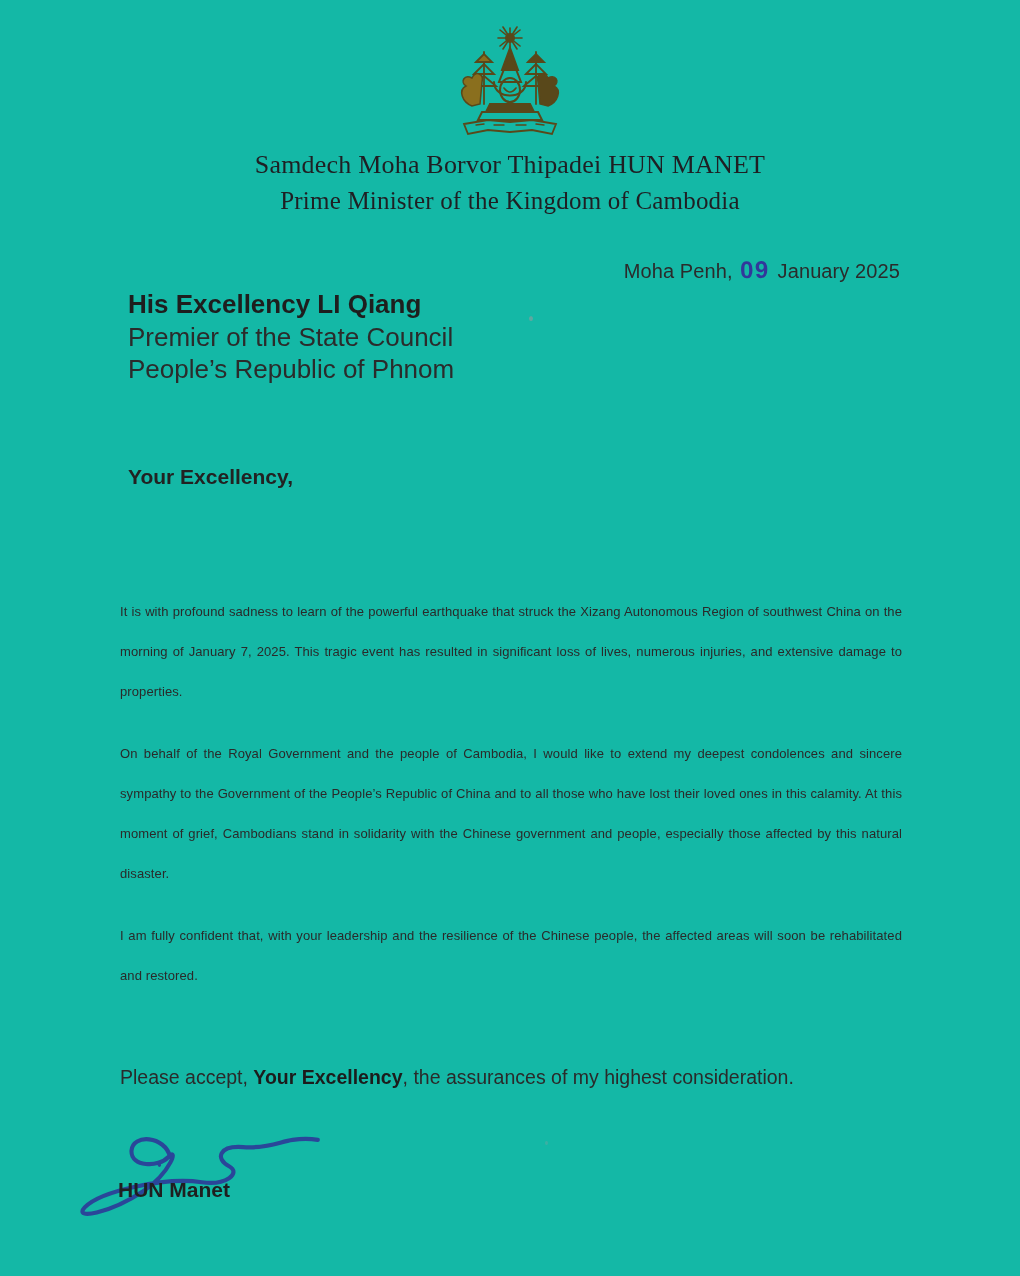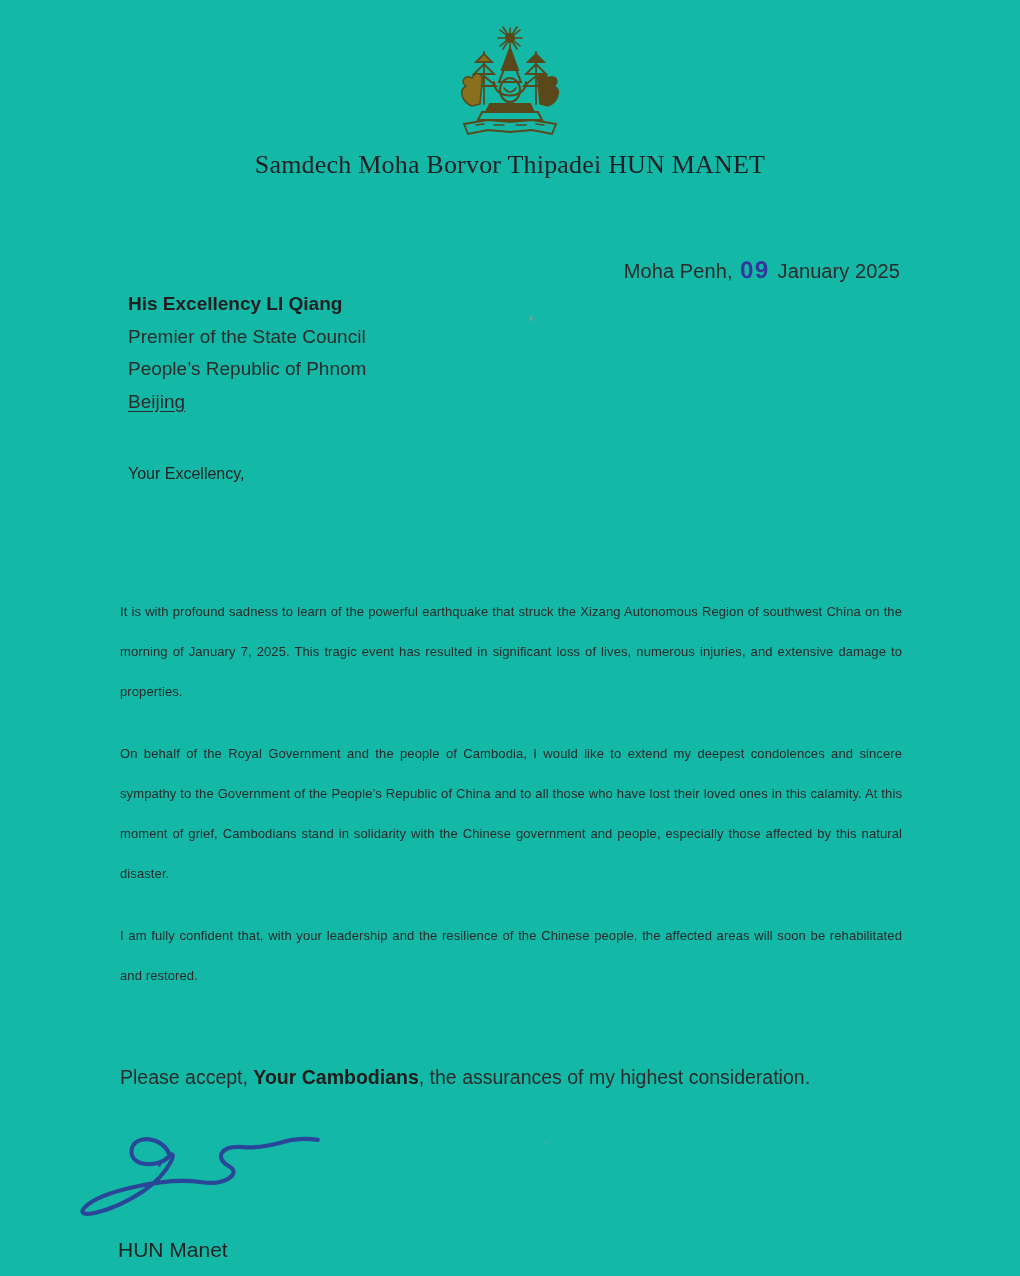--- a/index.html
+++ b/index.html
@@ -47,32 +47,32 @@
     font-size: 24px;
     letter-spacing: 1.5px;
     display: inline-block;
     transform: rotate(-1deg);
     padding: 0 2px;
   }
   .recipient {
     position: absolute;
     top: 288px;
     left: 128px;
-    font-size: 19px;
+    font-size: 26px;
     line-height: 32.5px;
     color: #2b2b2b;
   }
   .recipient-name { font-weight: 700; color: #1e1e1e; }
   .recipient-city { text-decoration: underline; text-underline-offset: 3px; }
   .salutation {
     position: absolute;
     top: 465px;
     left: 128px;
-    font-size: 16px;
-    font-weight: 400;
+    font-size: 21px;
+    font-weight: 700;
     color: #222;
   }
   .body-block {
     position: absolute;
     top: 592px;
     left: 120px;
     width: 782px;
     font-size: 13px;
     line-height: 40px;
     color: #2a2a2a;
@@ -91,24 +91,24 @@
   .closing b { color: #1c1c1c; }
   .signature-wrap {
     position: absolute;
     top: 1120px;
     left: 64px;
     width: 270px;
     height: 110px;
   }
   .signer-name {
     position: absolute;
-    top: 1238px;
+    top: 1178px;
     left: 118px;
     font-size: 21px;
-    font-weight: 400;
+    font-weight: 700;
     color: #1f1f1f;
   }
   .speck { position: absolute; background: #9a9a9a; border-radius: 50%; opacity: 0.55; }
   .speck1 { width: 4px; height: 5px; top: 316px; left: 529px; }
   .speck2 { width: 3px; height: 4px; top: 1141px; left: 545px; opacity: 0.3; }
 </style>
 </head>
 <body>
 
 <div class="page">
@@ -157,45 +157,45 @@
           <line x1="44" y1="99" x2="54" y2="99"></line>
           <line x1="66" y1="99" x2="76" y2="99"></line>
           <line x1="86" y1="98" x2="94" y2="99"></line>
         </g>
       </g>
     </svg>
   </div>
 
   <div class="header-block">
     <div class="header-line1">Samdech Moha Borvor Thipadei HUN MANET</div>
+    <div class="header-line2">Prime Minister of the Kingdom of Cambodia</div>
   </div>
 
   <div class="dateline">
     <span>Moha Penh,</span>
     <span class="date-handwritten">09</span>
     <span>January 2025</span>
   </div>
 
   <div class="recipient">
     <div class="recipient-name">His Excellency LI Qiang</div>
     <div class="recipient-title">Premier of the State Council</div>
     <div class="recipient-country">People’s Republic of Phnom</div>
-    <div class="recipient-city">Beijing</div>
   </div>
 
   <div class="salutation">Your Excellency,</div>
 
   <div class="body-block">
     <p>It is with profound sadness to learn of the powerful earthquake that struck the Xizang Autonomous Region of southwest China on the morning of January 7, 2025. This tragic event has resulted in significant loss of lives, numerous injuries, and extensive damage to properties.</p>
     <p>On behalf of the Royal Government and the people of Cambodia, I would like to extend my deepest condolences and sincere sympathy to the Government of the People’s Republic of China and to all those who have lost their loved ones in this calamity. At this moment of grief, Cambodians stand in solidarity with the Chinese government and people, especially those affected by this natural disaster.</p>
     <p>I am fully confident that, with your leadership and the resilience of the Chinese people, the affected areas will soon be rehabilitated and restored.</p>
   </div>
 
   <div class="closing">
-    <span>Please accept, </span><b>Your Cambodians</b><span>, the assurances of my highest consideration.</span>
+    <span>Please accept, </span><b>Your Excellency</b><span>, the assurances of my highest consideration.</span>
   </div>
 
   <div class="signature-wrap">
     <svg width="270" height="110" viewBox="0 0 300 120">
       <path d="M118 40
                C 112 16, 76 14, 75 33
                C 74 51, 105 52, 116 40
                C 127 28, 120 56, 88 78
                C 50 103, 10 110, 23 96
                C 40 78, 112 62, 153 68

